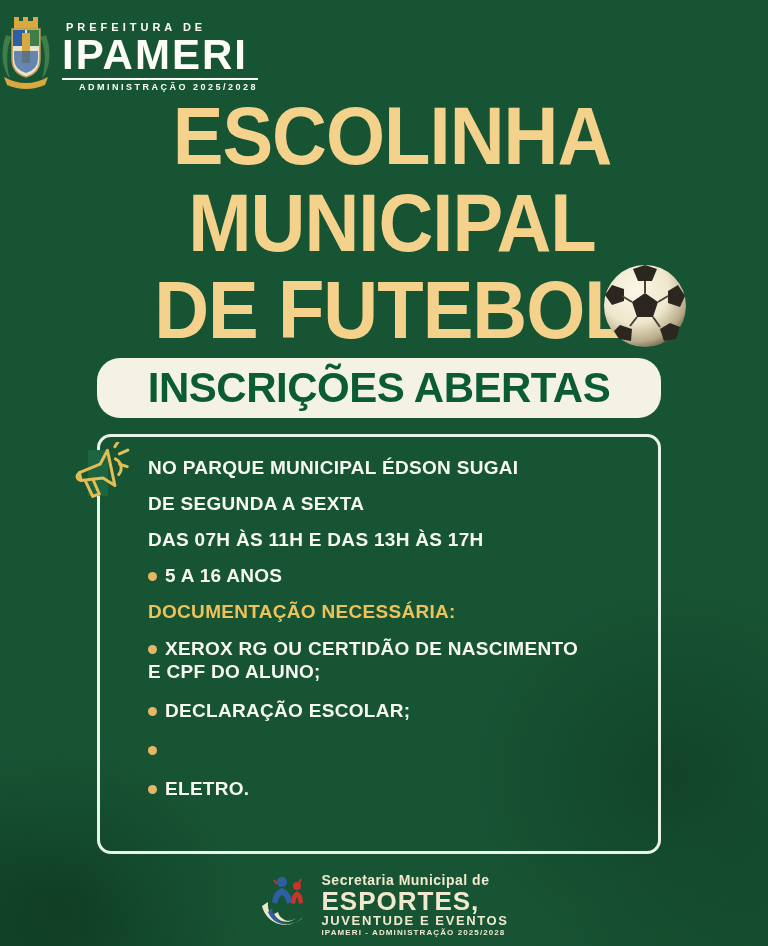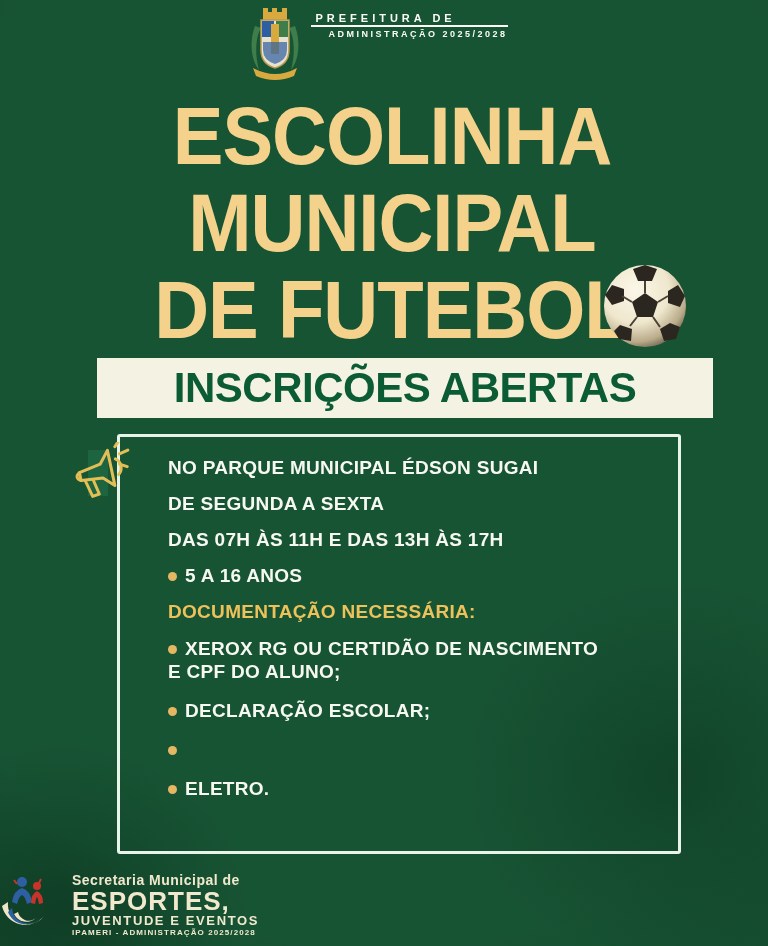--- a/index.html
+++ b/index.html
@@ -15,49 +15,49 @@
     background-color:#175434;
   }
   .poster::after{
     content:"";position:absolute;inset:0;pointer-events:none;
     background:
       radial-gradient(120% 105% at 50% 42%, rgba(0,0,0,0) 55%, rgba(0,25,12,0.38) 100%),
       radial-gradient(40% 30% at 88% 82%, rgba(0,20,10,0.25), rgba(0,0,0,0) 70%),
       radial-gradient(35% 25% at 8% 96%, rgba(0,20,10,0.30), rgba(0,0,0,0) 70%);
   }
   
-  .brand{position:absolute;top:8px;left:0;width:757px;display:flex;justify-content:center;align-items:flex-start;gap:10px;z-index:3;}
+  .brand{position:absolute;top:17px;left:0;width:757px;display:flex;justify-content:flex-start;align-items:flex-start;gap:10px;z-index:3;}
   .brand-text{color:#fdfdf8;text-align:left;}
   .brand-small{font-size:11px;font-weight:700;letter-spacing:4px;margin:4px 0 0 4px;}
   .brand-name{font-size:42px;font-weight:700;letter-spacing:2px;line-height:44px;}
   .brand-rule{border-top:2px solid #fdfdf8;margin:1px 0 2px 0;}
   .brand-admin{font-size:9px;font-weight:700;letter-spacing:2.5px;text-align:center;margin-left:17px;}
   
   .title{position:absolute;top:84px;left:0;width:768px;margin:8px;text-align:center;z-index:2;
     color:#f5d28c;font-weight:900;font-size:76px;line-height:87px;letter-spacing:-1px;}
   .title span{display:block;transform:scaleY(1.08);}
   
   .ball{position:absolute;left:602px;top:263px;width:86px;height:86px;z-index:4;}
   
-  .banner{position:absolute;left:97px;top:358px;width:616px;height:60px;z-index:2;
+  .banner{position:absolute;left:97px;top:358px;width:564px;height:60px;z-index:2;
     background:#f4f2e2;color:#0b5b35;display:flex;align-items:center;justify-content:center;
-    font-size:42px;font-weight:900;letter-spacing:-0.5px;transform-origin:center;}
+    font-size:42px;font-weight:900;letter-spacing:-0.5px;transform-origin:center;border-radius:23px;}
   
   .info-box{position:absolute;left:97px;top:434px;width:564px;height:420px;z-index:2;
-    border:3px solid #e8f4ea;border-radius:3px;box-sizing:border-box;
-    padding:20px 16px 0 48px;color:#f7f8f1;margin-left:20px;}
+    border:3px solid #e8f4ea;border-radius:14px;box-sizing:border-box;
+    padding:20px 16px 0 48px;color:#f7f8f1;}
   .info-line{font-size:19px;font-weight:700;letter-spacing:0.3px;line-height:22px;margin-bottom:14px;}
   .info-label{color:#eec25a;}
   .doc-item{font-size:19px;font-weight:700;letter-spacing:0.3px;line-height:23px;margin-bottom:16px;max-width:440px;}
   .dot{display:inline-block;width:9px;height:9px;border-radius:50%;background:#e5b763;margin-right:8px;vertical-align:1px;}
   
   .megaphone{position:absolute;left:68px;top:442px;width:68px;height:62px;z-index:5;}
   .megaphone-patch{position:absolute;left:88px;top:450px;width:20px;height:46px;background:#1d6440;z-index:4;}
   
-  .footer{position:absolute;left:0;top:872px;width:768px;display:flex;align-items:center;gap:20px;z-index:3;}
+  .footer{position:absolute;left:0;top:872px;width:768px;display:flex;justify-content:center;align-items:center;gap:10px;z-index:3;}
   .footer-text{color:#f1e9ce;text-align:left;}
   .f-small{font-size:14px;font-weight:700;letter-spacing:0.5px;}
   .f-big{font-size:26px;font-weight:900;letter-spacing:1px;line-height:26px;}
   .f-mid{font-size:13px;font-weight:900;letter-spacing:1.6px;line-height:14px;}
   .f-tiny{font-size:8px;font-weight:700;letter-spacing:1.1px;}
 </style>
 </head>
 <body>
 
 <div class="poster">
@@ -76,20 +76,21 @@
       <path d="M12,12 h28 v30 q0,14 -14,18 q-14,-4 -14,-18 Z" fill="#e9e2cf" stroke="#b89a4e" stroke-width="1.5"></path>
       <rect x="13" y="13" width="12" height="16" fill="#2e5fa3"></rect>
       <rect x="27" y="13" width="12" height="16" fill="#3f7d4a"></rect>
       <rect x="22" y="16" width="8" height="30" fill="#d8a93f"></rect>
       <path d="M14,34 h24 v8 q0,10 -12,14 q-12,-4 -12,-14 Z" fill="#2e5fa3" opacity="0.7"></path>
 
       <path d="M4,60 q22,12 44,0 l-3,8 q-19,8 -38,0 Z" fill="#d8a93f"></path>
     </svg>
     <div class="brand-text">
       <div class="brand-small">PREFEITURA DE</div>
+      <div class="brand-name">IPAMERI</div>
       <div class="brand-rule"></div>
       <div class="brand-admin">ADMINISTRAÇÃO 2025/2028</div>
     </div>
   </header>
 
   <h1 class="title">
     <span>ESCOLINHA</span>
     <span>MUNICIPAL</span>
     <span>DE FUTEBOL</span>
   </h1>

